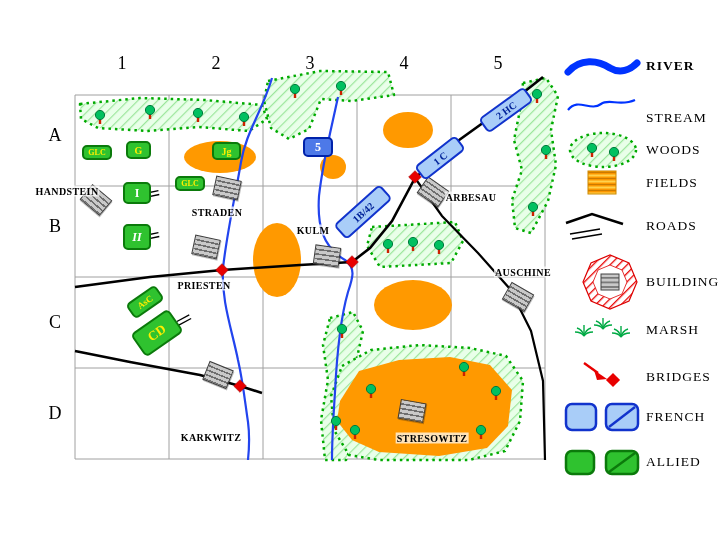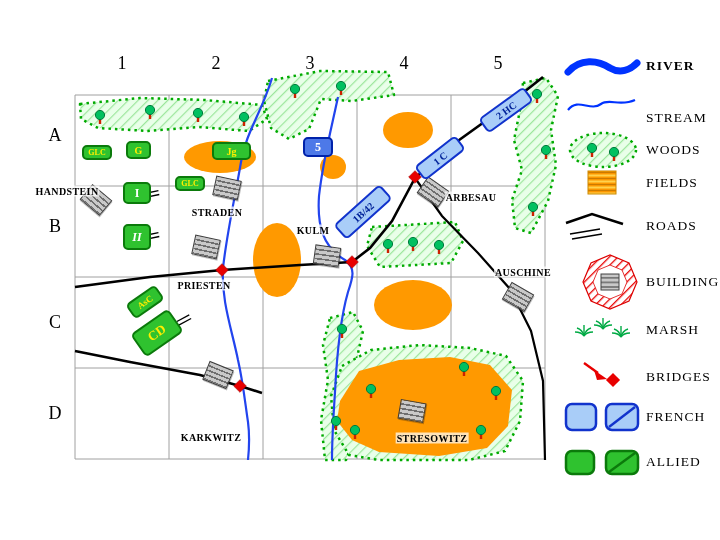--- a/index.html
+++ b/index.html
@@ -212,21 +212,21 @@
   <div class="place" style="left:217px; top:212px;">STRADEN</div>
   <div class="place" style="left:204px; top:285px;">PRIESTEN</div>
   <div class="place" style="left:313px; top:230px;">KULM</div>
   <div class="place" style="left:471px; top:197px;">ARBESAU</div>
   <div class="place" style="left:523px; top:272px;">AUSCHINE</div>
   <div class="place" style="left:211px; top:437px;">KARKWITZ</div>
   <div class="place" style="left:432px; top:438px;">STRESOWITZ</div>
 
   <div class="unit allied" style="left:82px; top:145px; width:30px; height:15px; font-size:8px;">GLC</div>
   <div class="unit allied" style="left:126px; top:141px; width:25px; height:18px; font-size:10px;">G</div>
-  <div class="unit allied" style="left:212px; top:142px; width:39px; height:18px; font-size:10px;">Jg</div>
+  <div class="unit allied" style="left:212px; top:142px; width:29px; height:18px; font-size:10px;">Jg</div>
   <div class="unit french-dark" style="left:303px; top:137px; width:30px; height:20px; font-size:12px;">5</div>
   <div class="unit allied" style="left:175px; top:176px; width:30px; height:15px; font-size:8px;">GLC</div>
   <div class="unit allied whitetext" style="left:123px; top:182px; width:28px; height:22px; font-size:12px;">I</div>
   <div class="unit allied whitetext" style="left:123px; top:224px; width:28px; height:26px; font-size:12px;font-style:italic;">II</div>
   <div class="unit allied" style="left:127px; top:293px; width:36px; height:18px; font-size:9px; transform:rotate(-35deg);">AsC</div>
   <div class="unit allied" style="left:134px; top:319px; width:46px; height:28px; font-size:13px; transform:rotate(-35deg);">CD</div>
   <div class="unit french" style="left:332px; top:202px; width:62px; height:20px; font-size:10px; transform:rotate(-42deg);">1B/42</div>
   <div class="unit french" style="left:414px; top:149px; width:52px; height:18px; font-size:10px; transform:rotate(-38deg);">1 C</div>
   <div class="unit french" style="left:478px; top:101px; width:56px; height:18px; font-size:10px; transform:rotate(-36deg);">2 HC</div>
 

